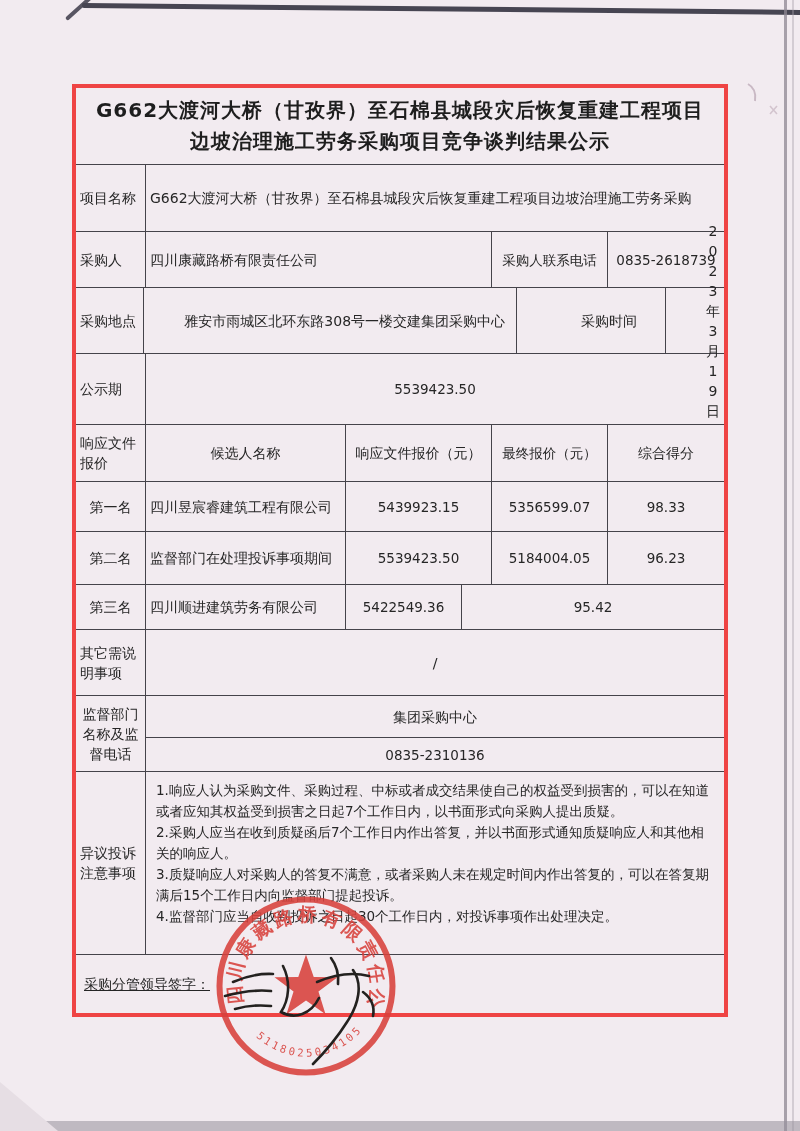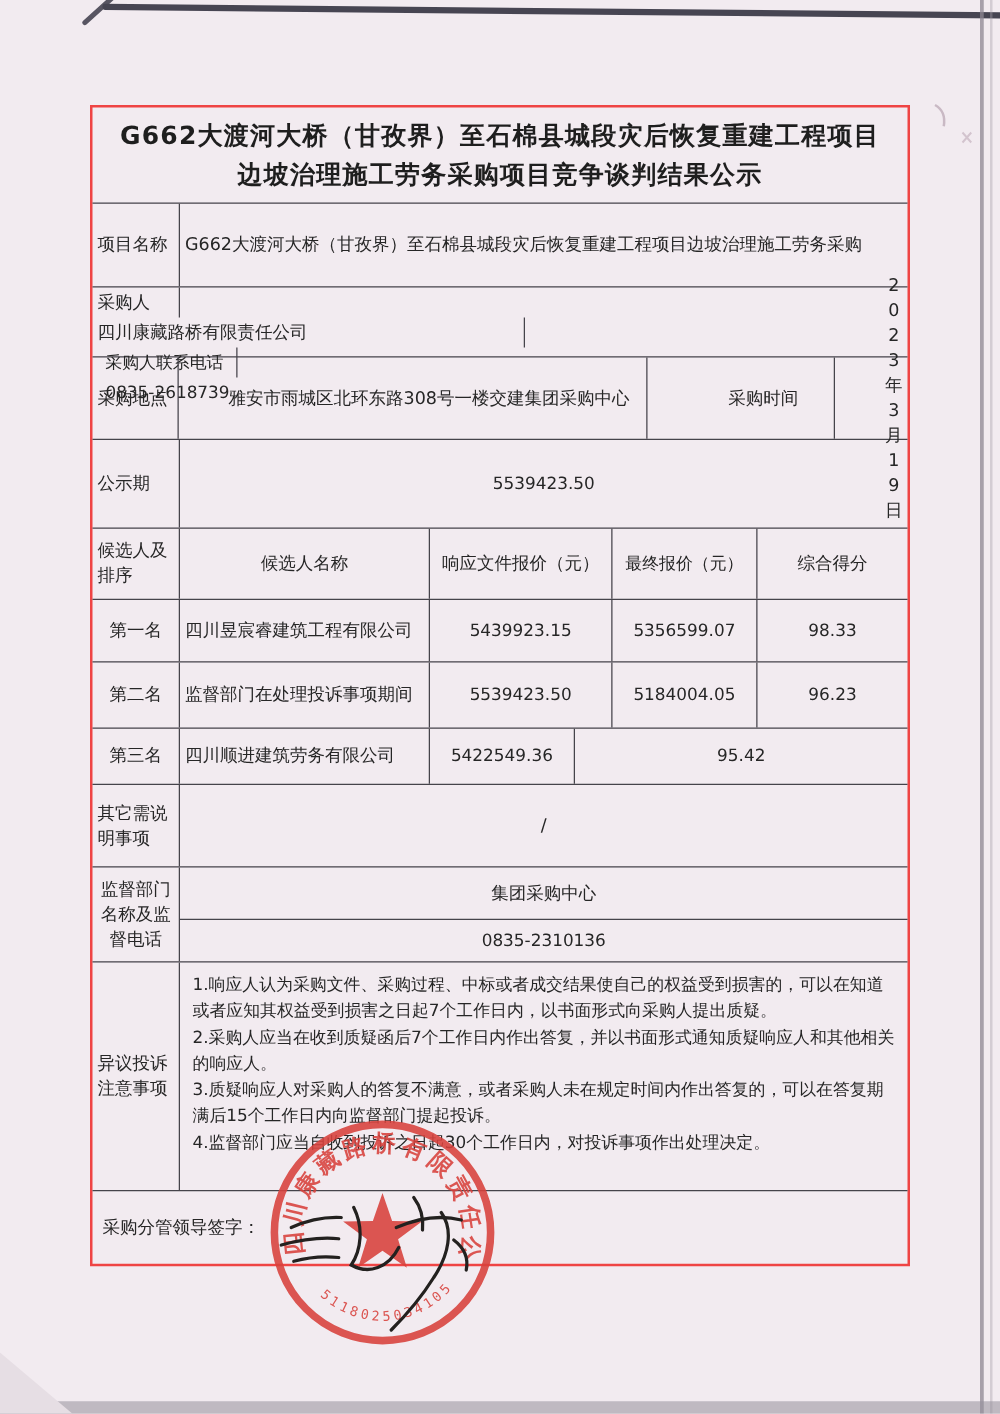--- a/index.html
+++ b/index.html
@@ -15,59 +15,59 @@
   .top-edge{left:82px;top:3px;width:720px;height:5px;background:#474552;transform:rotate(.55deg);transform-origin:left top;border-radius:2px;}
   .top-corner{left:62px;top:6px;width:34px;height:4px;background:#474552;transform:rotate(138deg);border-radius:2px;opacity:.9;}
   .right-edge{left:784px;top:0;width:3px;height:1131px;background:#8e8793;opacity:.75;}
   .right-edge2{left:792px;top:0;width:2px;height:1131px;background:#a59ea8;opacity:.4;}
   .bottom-shadow{left:0;top:1121px;width:800px;height:10px;background:#968f9a;opacity:.55;}
   .corner-cut{left:0;top:1082px;width:58px;height:49px;background:#e6dee4;clip-path:polygon(0 0,100% 100%,0 100%);}
 
   
   .doc-table{
     position:absolute;left:72px;top:84px;width:656px;
-    border:2px solid #ef4444;box-sizing:border-box;
+    border:4px solid #ef4444;box-sizing:border-box;
     font-size:14px;line-height:20px;
   }
   .row{display:flex;border-bottom:1.5px solid #45434a;box-sizing:border-box;}
   .row:last-child{border-bottom:none;}
   .cell{box-sizing:border-box;border-right:1.5px solid #45434a;display:flex;align-items:center;padding:2px 4px;word-break:break-all;}
   .cell:last-child{border-right:none;}
   .cA{width:70px;}
   .cB{width:200px;}
   .cC{width:146px;}
   .cD{width:116px;}
   .cE{width:120px;flex:1;}
   .cBC{width:346px;}   
   .cFull{flex:1;}
   .ctr{justify-content:center;text-align:center;}
   .lft{justify-content:flex-start;text-align:left;}
 
   .h-title{height:77px;flex-direction:column;justify-content:center;}
   .title-line{font-weight:bold;font-size:20px;line-height:31px;letter-spacing:1px;text-align:center;color:#1e1e1e;}
   .r-project{height:67px;}
-  .r-purchaser{height:56px;flex-direction:column;}
+  .r-purchaser{height:56px;}
   .r-location{height:66px;gap:36px;}
   .r-publicity{height:71px;}
   .r-chead{height:57px;}
   .r-c1{height:50px;}
   .r-c2{height:53px;}
   .r-c3{height:45px;}
   .r-other{height:66px;}
   .r-superv{height:76px;}
   .r-objection{height:183px;}
   .r-sign{height:58px;}
 
   .superv-right{flex:1;display:flex;flex-direction:column;}
   .superv-sub1{height:42px;border-bottom:1.5px solid #45434a;box-sizing:border-box;display:flex;align-items:center;justify-content:center;}
   .superv-sub2{flex:1;display:flex;align-items:center;justify-content:center;}
 
   .objection-text{align-items:flex-start;padding:8px 10px;font-size:13.5px;line-height:21px;display:block;}
   .objection-text p{margin:0;}
-  .sign-cell{padding-left:8px;align-items:center;}
+  .sign-cell{padding-left:8px;align-items:center;text-decoration:underline;}
 
   .num{font-size:13.5px;}
   .small-label{font-size:13.5px;}
 
   
   .stamp{position:absolute;left:213px;top:893px;width:186px;height:186px;opacity:.88;}
   .signature{position:absolute;left:205px;top:930px;width:230px;height:150px;}
   .pencil{position:absolute;left:740px;top:78px;width:55px;height:50px;opacity:.65;}
 </style>
 </head>
@@ -112,21 +112,21 @@
       <div class="cell cD ctr">采购时间</div>
       <div class="cell cE ctr">2023年3月19日</div>
     </div>
 
     <div class="row r-publicity">
       <div class="cell cA lft">公示期</div>
       <div class="cell cE ctr num">5539423.50</div>
     </div>
 
     <div class="row r-chead">
-      <div class="cell cA lft">候选人及排序</div>
+      <div class="cell cA lft">响应文件报价</div>
       <div class="cell cB ctr">候选人名称</div>
       <div class="cell cC ctr">响应文件报价（元）</div>
       <div class="cell cD ctr small-label">最终报价（元）</div>
       <div class="cell cE ctr">综合得分</div>
     </div>
 
     <div class="row r-c1">
       <div class="cell cA ctr">第一名</div>
       <div class="cell cB lft">四川昱宸睿建筑工程有限公司</div>
       <div class="cell cC ctr num">5439923.15</div>

